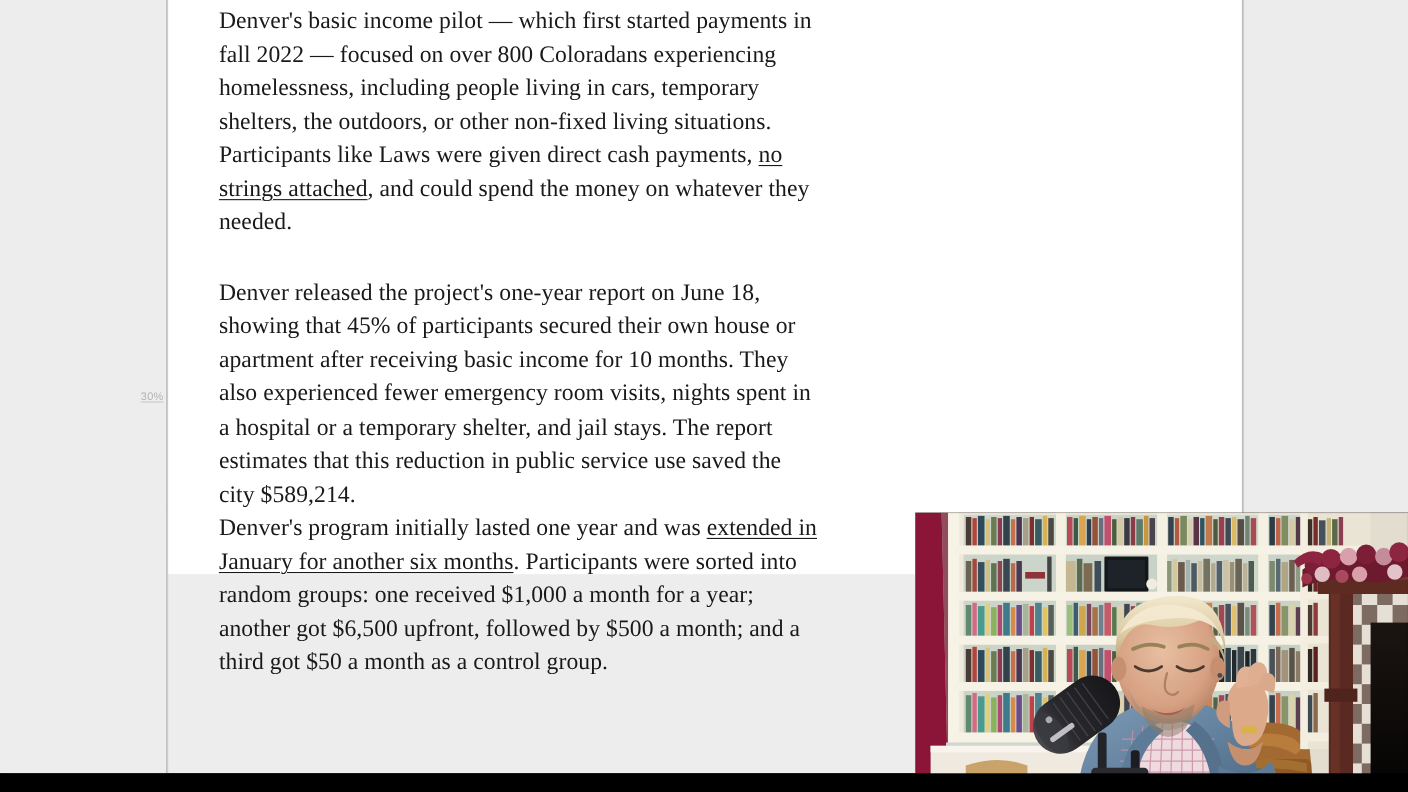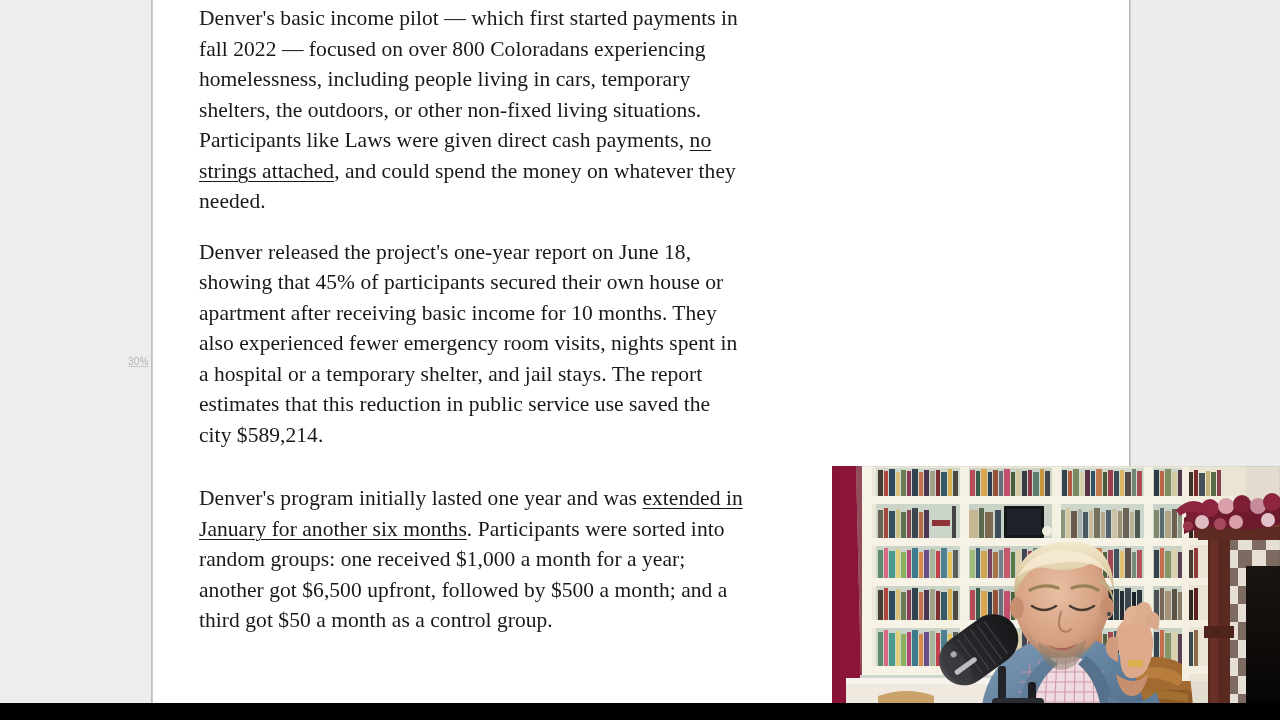--- a/index.html
+++ b/index.html
@@ -62,21 +62,21 @@
     letter-spacing: 0.2px;
     user-select: none;
   }
 
   
   #page-sheet {
     position: absolute;
     left: 153px;
     top: 0;
     width: 977px;
-    height: 703px;
+    height: 522px;
     background: #ffffff;
   }
 
   #page-right-divider {
     position: absolute;
     left: 1129px;
     top: 0;
     width: 2px;
     height: 703px;
     background: linear-gradient(to right, #b5b5b5, #d4d4d4);
@@ -102,22 +102,22 @@
   .para {
     font-family: "Liberation Serif", "DejaVu Serif", serif;
     font-size: 21.5px;
     line-height: 30.5px;
     color: #191919;
     letter-spacing: 0.05px;
     text-align: left;
   }
 
   #para-1 { margin-top: 3px; }
-  #para-2 { margin-top: 20px; }
-  #para-3 { margin-top: 33px; }
+  #para-2 { margin-top: 34px; }
+  #para-3 { }
 
   .inline-link {
     color: #191919;
     text-decoration: underline;
     text-decoration-thickness: 1px;
     text-underline-offset: 2.5px;
     cursor: pointer;
   }
 
   

